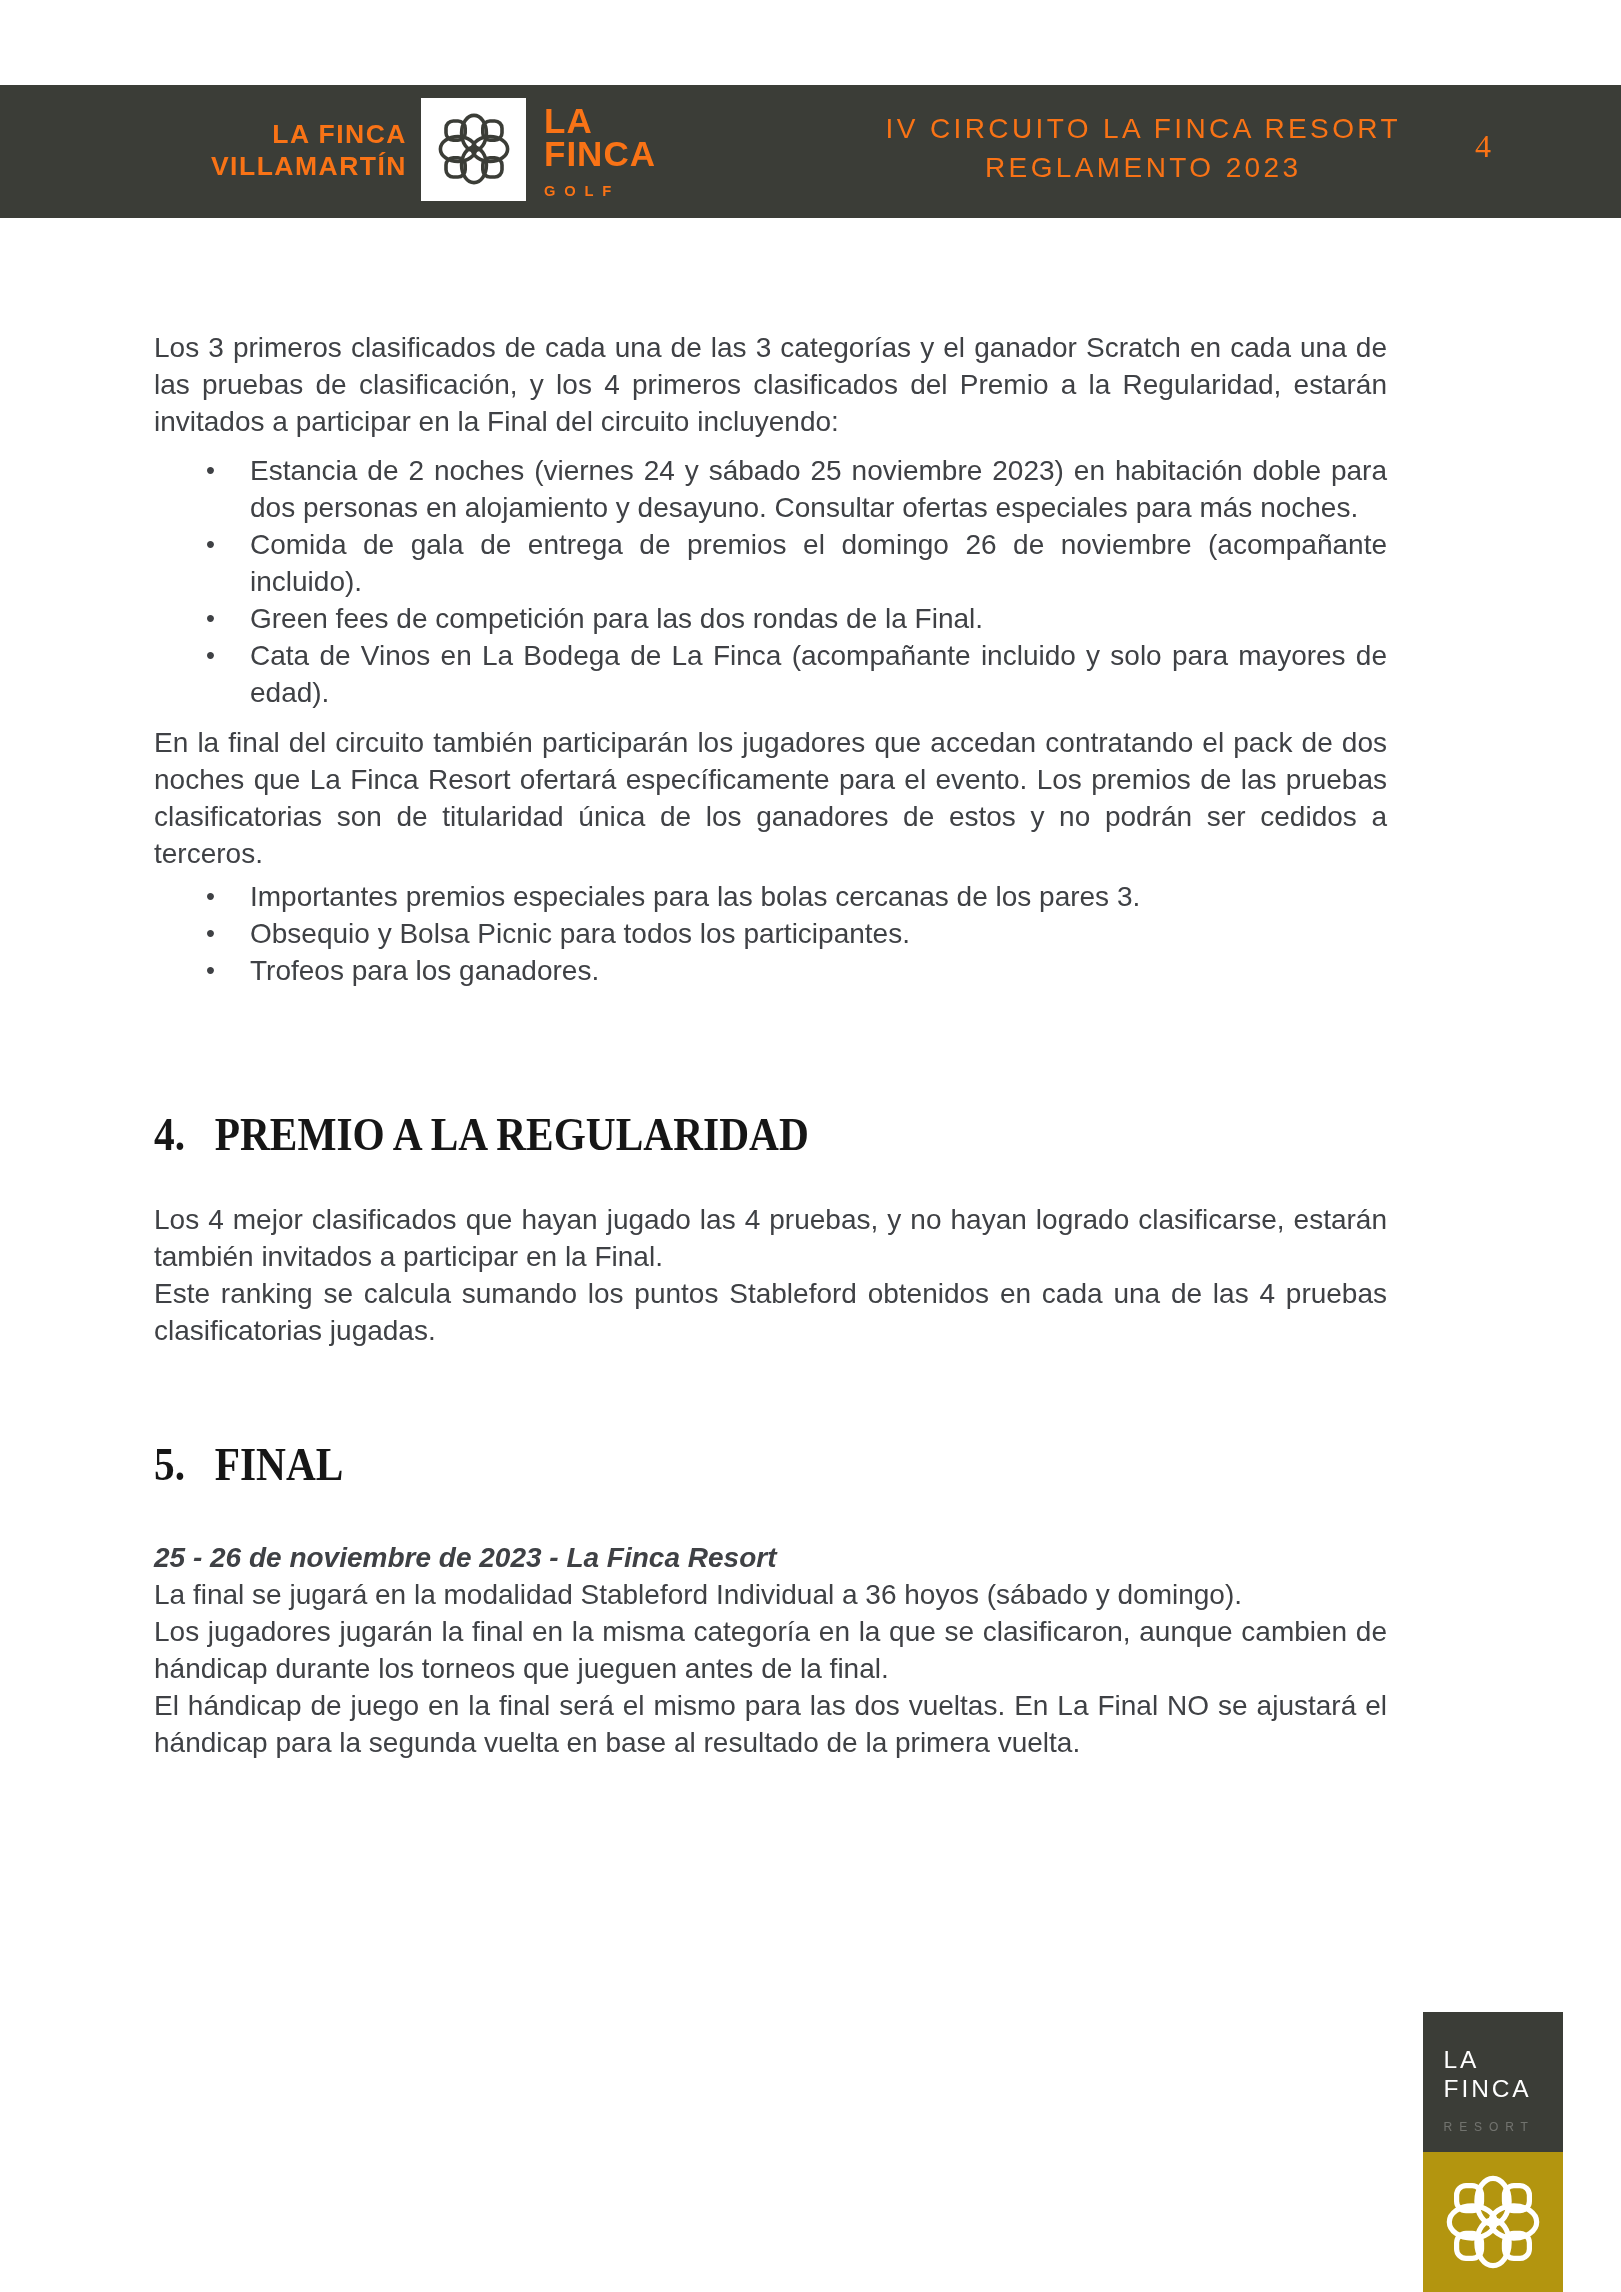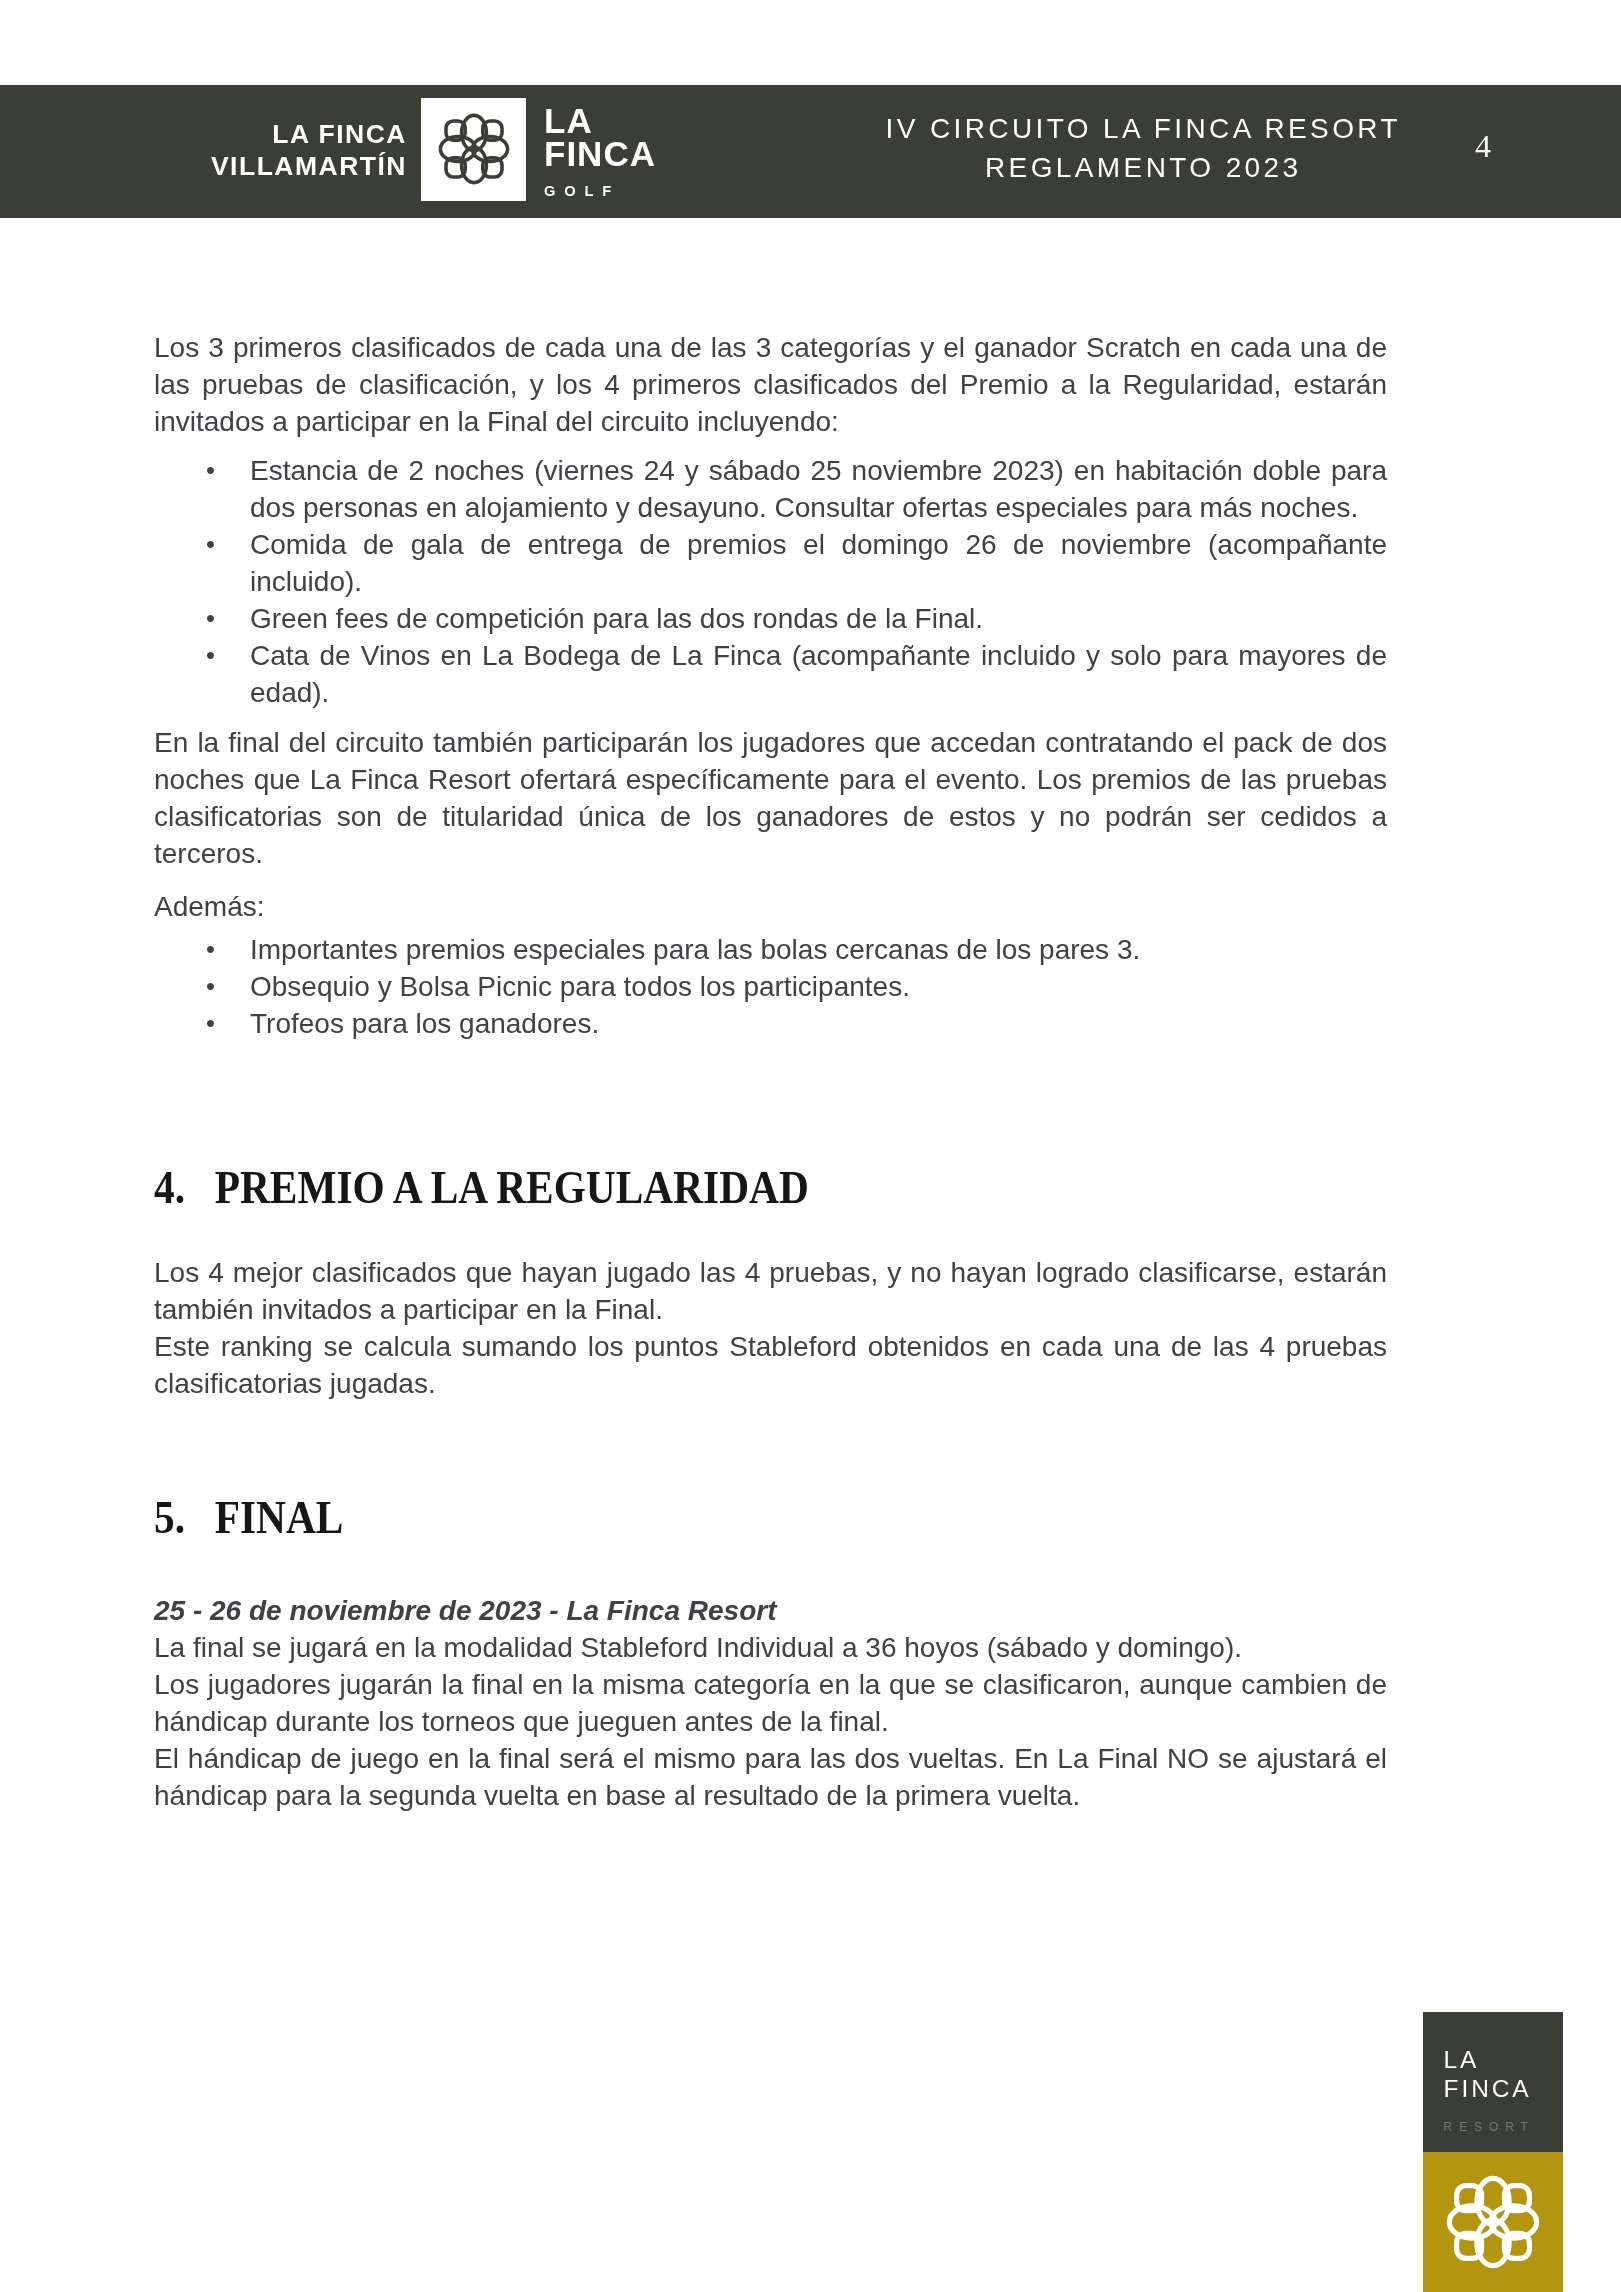--- a/index.html
+++ b/index.html
@@ -16,21 +16,21 @@
     background:#ffffff;
     margin:0 auto;
     overflow:hidden;
     font-family:"Liberation Sans", sans-serif;
     color:var(--body-text);
   }
   
   .topbar{
     position:absolute;left:0;top:85px;width:1621px;height:133px;
     background:var(--header-bg);
-    color:#ffffff;
+    color:#f97316;
   }
   .brand-left{
     position:absolute;left:118px;top:33px;width:289px;
     text-align:right;
     font-size:26.5px;line-height:32px;letter-spacing:1.5px;font-weight:600;
   }
   .logo-box{
     position:absolute;left:421px;top:12.7px;width:105px;height:103px;
     background:#fff;color:var(--header-bg);
     display:flex;align-items:center;justify-content:center;
@@ -148,21 +148,20 @@
 
       <ul class="bullets">
         <li><span class="marker">•</span><span>Estancia de 2 noches (viernes 24 y sábado 25 noviembre 2023) en habitación doble para dos personas en alojamiento y desayuno. Consultar ofertas especiales para más noches.</span></li>
         <li><span class="marker">•</span><span>Comida de gala de entrega de premios el domingo 26 de noviembre (acompañante incluido).</span></li>
         <li><span class="marker">•</span><span>Green fees de competición para las dos rondas de la Final.</span></li>
         <li><span class="marker">•</span><span>Cata de Vinos en La Bodega de La Finca (acompañante incluido y solo para mayores de edad).</span></li>
       </ul>
 
       <p class="para mt-sm">En la final del circuito también participarán los jugadores que accedan contratando el pack de dos noches que La Finca Resort ofertará específicamente para el evento. Los premios de las pruebas clasificatorias son de titularidad única de los ganadores de estos y no podrán ser cedidos a terceros.</p>
 
-      <p class="mt-md">Además:</p>
 
       <ul class="bullets" style="margin-top:5.9px;">
         <li><span class="marker">•</span><span>Importantes premios especiales para las bolas cercanas de los pares 3.</span></li>
         <li><span class="marker">•</span><span>Obsequio y Bolsa Picnic para todos los participantes.</span></li>
         <li><span class="marker">•</span><span>Trofeos para los ganadores.</span></li>
       </ul>
     </section>
 
     <section>
       <h2 class="sec-head sec-gap-1"><span class="inner"><span class="sec-num">4.</span><span>PREMIO A LA REGULARIDAD</span></span></h2>

